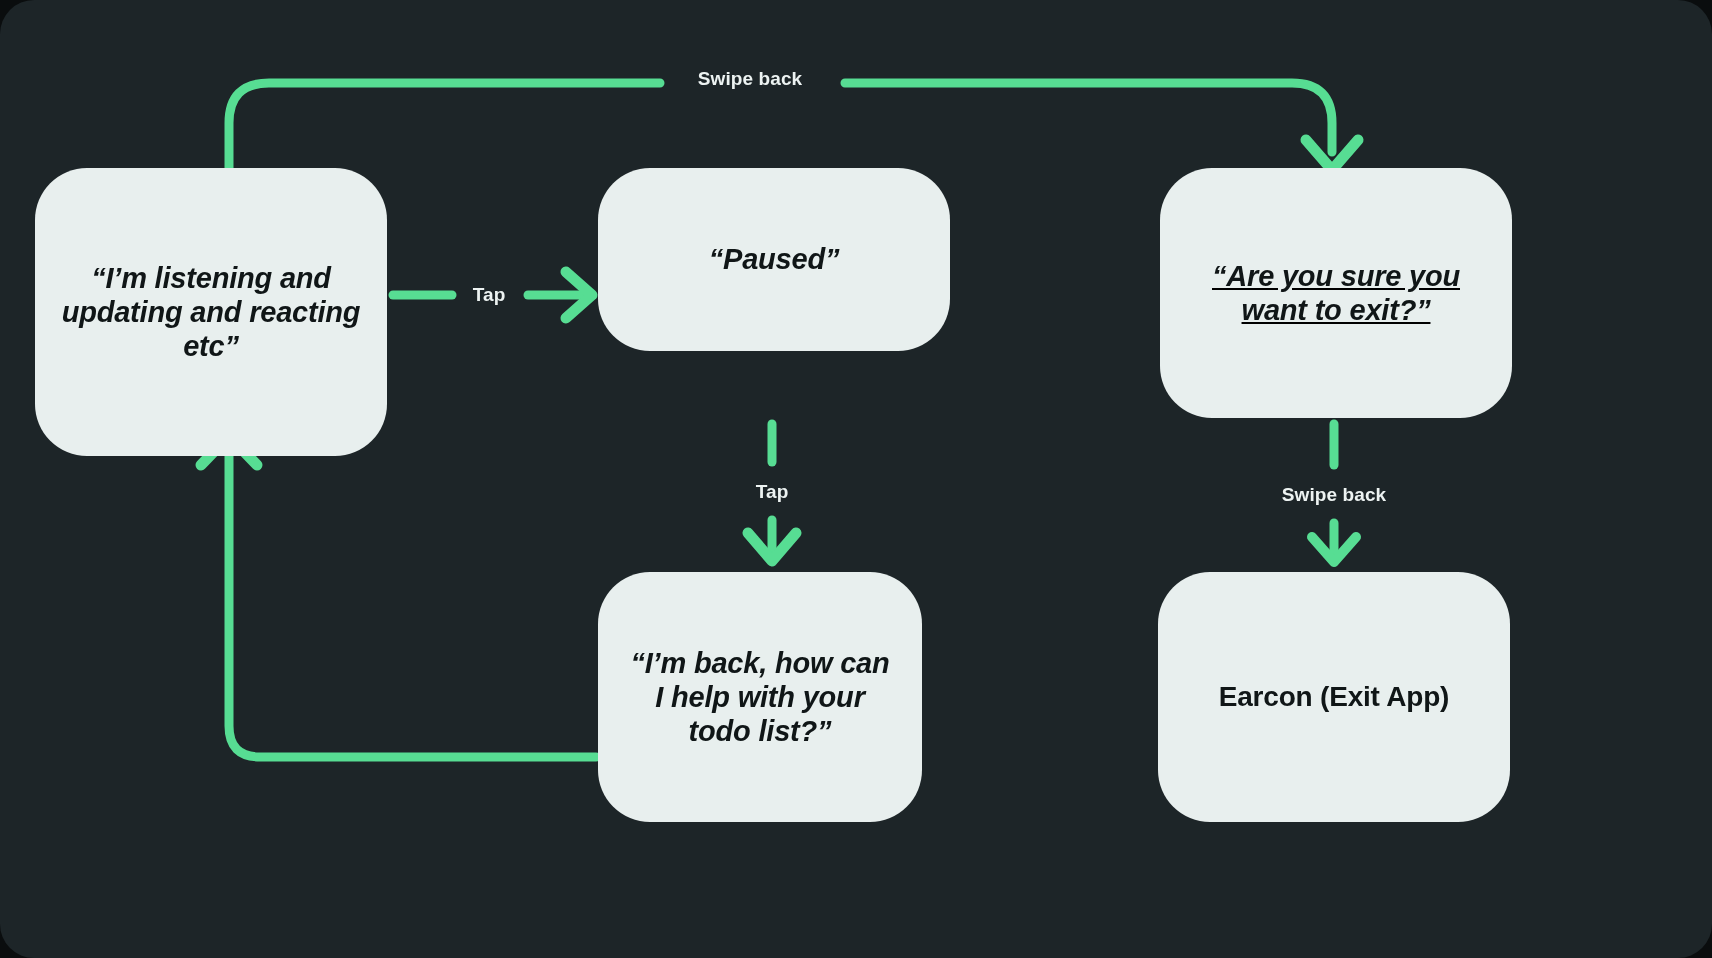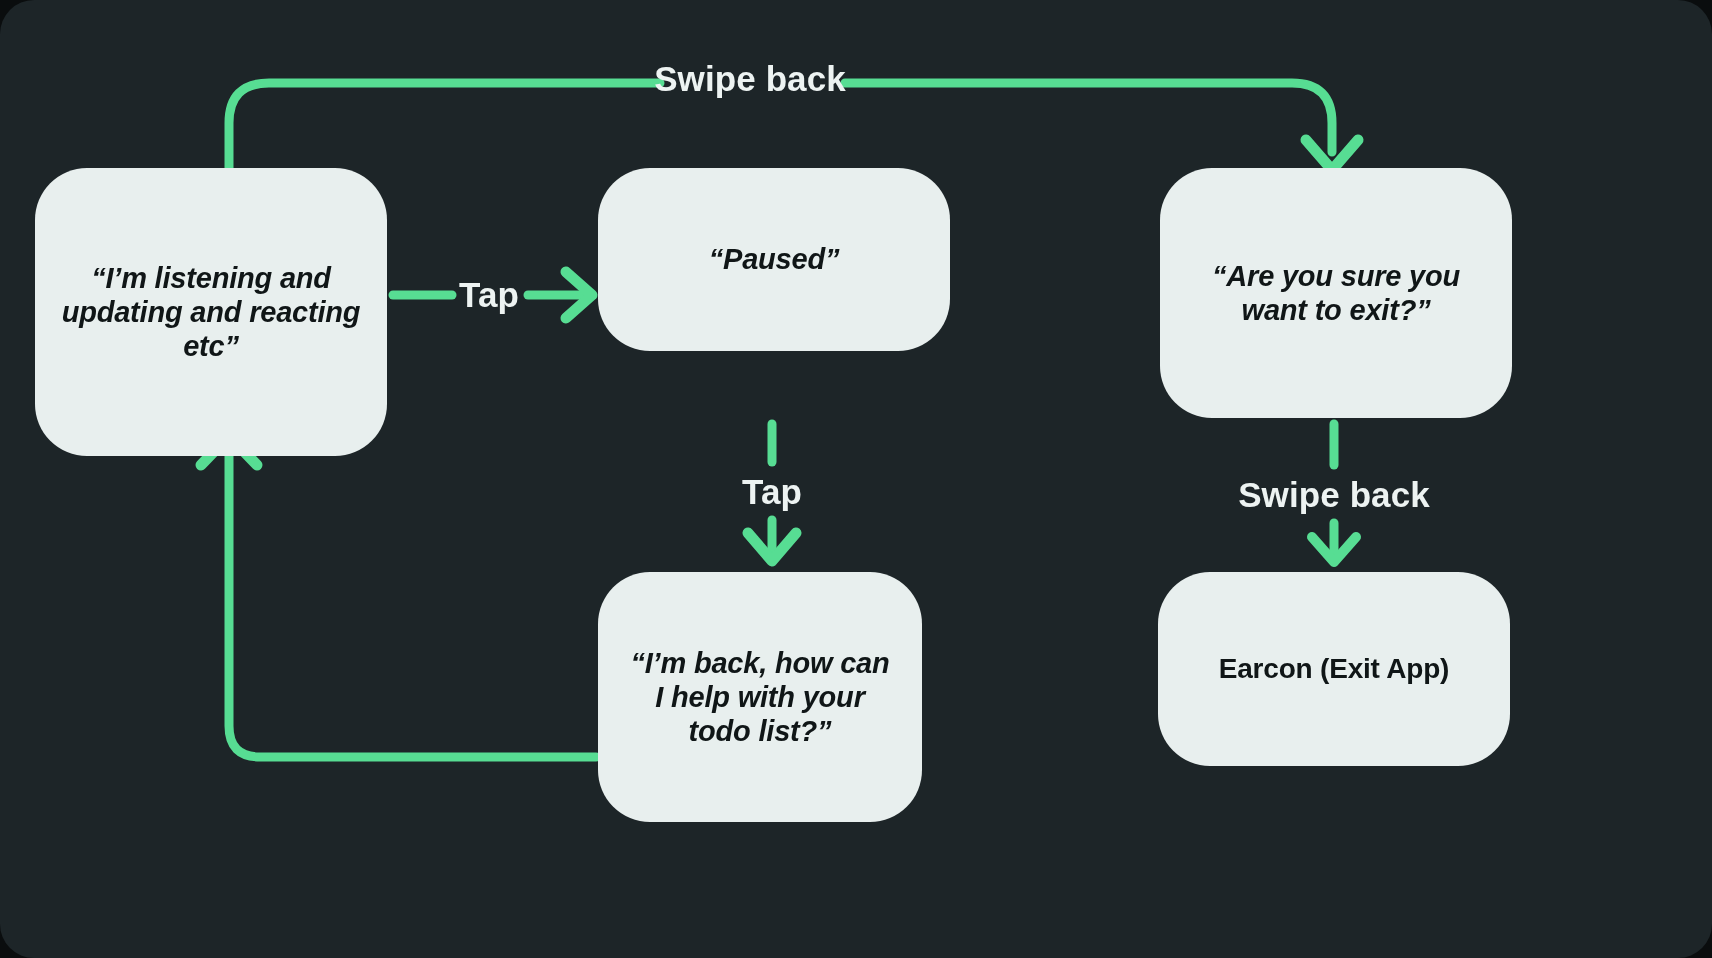--- a/index.html
+++ b/index.html
@@ -48,29 +48,29 @@
     letter-spacing: -0.2px;
     white-space: pre-line;
   }
   .node-text.plain {
     font-style: normal;
     font-size: 28px;
   }
   
   #node-listening { left: 35px;   top: 168px; width: 352px; height: 288px; }
   #node-paused    { left: 598px;  top: 168px; width: 352px; height: 183px; }
-  #node-confirm   { left: 1160px; top: 168px; width: 352px; height: 250px; }
+  #node-confirm   { left: 1160px; top: 168px; width: 352px; height: 250px; text-decoration: underline; }
   #node-back      { left: 598px;  top: 572px; width: 324px; height: 250px; }
-  #node-earcon    { left: 1158px; top: 572px; width: 352px; height: 194px; }
+  #node-earcon    { left: 1158px; top: 572px; width: 352px; height: 250px; }
 
   .edge-label {
     position: absolute;
     font-family: "Liberation Sans", sans-serif;
     font-weight: bold;
-    font-size: 35px;
+    font-size: 19px;
     color: #edf3f2;
     letter-spacing: 0.1px;
     white-space: nowrap;
     transform: translate(-50%, -50%);
     text-align: center;
   }
   #label-swipe-back-top { left: 750px;  top: 79px; }
   #label-tap-right      { left: 489px;  top: 295px; }
   #label-tap-down       { left: 772px;  top: 492px; }
   #label-swipe-back-rt  { left: 1334px; top: 495px; }

